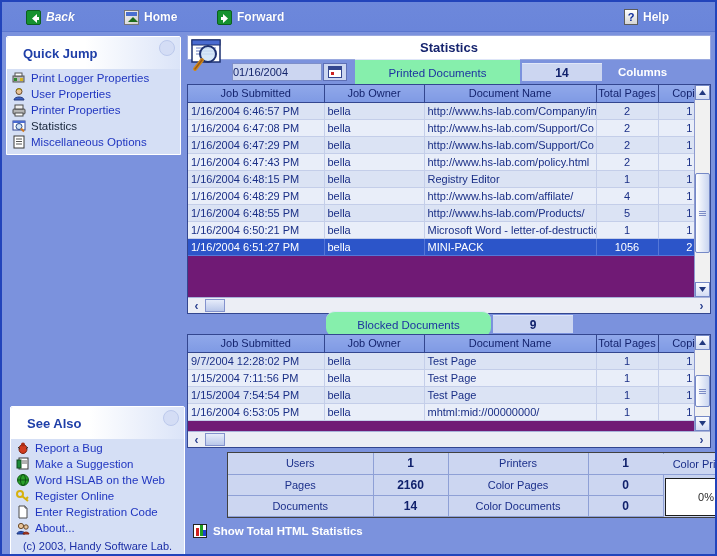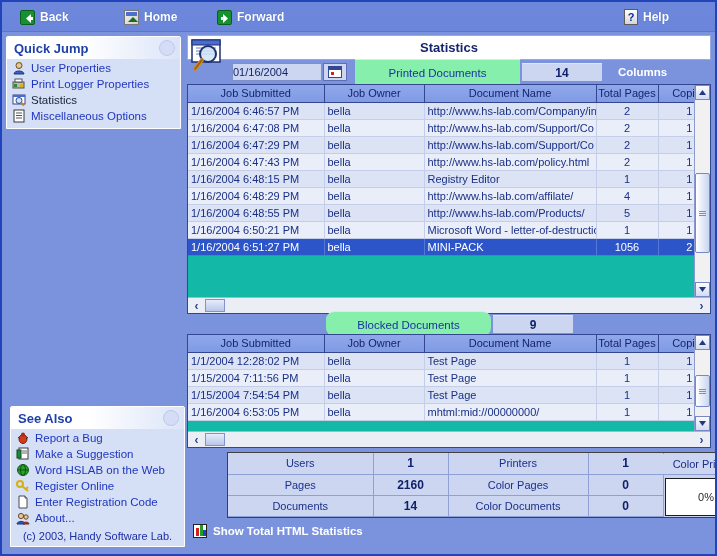--- a/index.html
+++ b/index.html
@@ -30,21 +30,21 @@
     position: absolute; top: 6px;
     height: 18px;
     display: flex; align-items: center; gap: 5px;
     color: #ffffff;
     font-size: 12px;
     font-weight: bold;
     cursor: pointer;
     white-space: nowrap;
   }
   .navbtn .lbl { text-shadow: 0 0 1px #3a56b5; }
-  #nav-back { left: 18px; }
+  #nav-back { left: 24px; font-style: italic; }
   #nav-home { left: 122px; }
   #nav-forward { left: 215px; }
   #nav-help { left: 622px; }
 
   .ic { display:inline-block; position:relative; }
   .ic-arrowbox {
     width: 15px; height: 15px;
     background: #15922f;
     border: 1px solid #0b5f1e;
     border-radius: 2px;
@@ -79,25 +79,25 @@
     background: #7b92dd;
   }
   .panel {
     margin: 4px 4px 0 4px;
     background: #ced9f3;
     border: 1px solid #ffffff;
     border-radius: 2px 2px 0 0;
   }
   .panel-head {
     position: relative;
-    height: 22px;
+    height: 32px;
     background: linear-gradient(to right, #ffffff 0%, #ffffff 45%, #dbe4f8 100%);
     border-radius: 2px 2px 0 0;
     display: flex; align-items: center;
-    padding-left: 7px;
+    padding-left: 16px;
   }
   .panel-head .title {
     color: #1f3fa8;
     font-size: 13px;
     font-weight: bold;
   }
   .panel-chev {
     position: absolute; right: 5px; top: 3px;
     width: 16px; height: 16px; border-radius: 50%;
     background: #d4ddf5;
@@ -200,21 +200,21 @@
   }
   .tb-columns {
     margin-left: 16px;
     color: #ffffff; font-size: 11.5px; font-weight: bold;
     cursor: pointer;
   }
 
   
   .grid-wrap {
     position: absolute;
-    background: #14b8a6;
+    background: #701a75;
     border: 1px solid #33468f;
   }
   table.grid {
     border-collapse: collapse;
     width: 100%;
     table-layout: fixed;
   }
   table.grid th {
     background: linear-gradient(to bottom,#90a8ea 0%,#7f9ae4 100%);
     color: #15246e;
@@ -388,40 +388,50 @@
     <div class="panel">
       <div class="panel-head">
         <span class="title">Quick Jump</span>
         <span class="panel-chev"></span>
       </div>
       <div class="panel-body">
 
         <div class="plink">
           <span class="micon">
             <svg width="14" height="14" viewBox="0 0 14 14">
-              <circle cx="7" cy="4.5" r="3" fill="#e8c49a" stroke="#6b4a28"></circle>
-              <path d="M2 13 C2 9 12 9 12 13 Z" fill="#3c5fc4" stroke="#23397e"></path>
-              <path d="M4 3 Q7 0 10 3" fill="#e8d03a" stroke="#8a7512"></path>
-            </svg>
-          </span>
-          <span class="lbl">User Properties</span>
-        </div>
-
-        <div class="plink">
-          <span class="micon">
-            <svg width="14" height="14" viewBox="0 0 14 14">
               <rect x="1" y="5" width="11" height="6" fill="#b9b9b9" stroke="#555"></rect>
               <rect x="3" y="2" width="7" height="3" fill="#fff" stroke="#555"></rect>
               <rect x="2" y="7" width="3" height="3" fill="#2d8a2d"></rect>
               <rect x="8" y="7" width="3" height="3" fill="#d4b422"></rect>
             </svg>
           </span>
           <span class="lbl">Print Logger Properties</span>
         </div>
 
+        <div class="plink">
+          <span class="micon">
+            <svg width="14" height="14" viewBox="0 0 14 14">
+              <circle cx="7" cy="4.5" r="3" fill="#e8c49a" stroke="#6b4a28"></circle>
+              <path d="M2 13 C2 9 12 9 12 13 Z" fill="#3c5fc4" stroke="#23397e"></path>
+              <path d="M4 3 Q7 0 10 3" fill="#e8d03a" stroke="#8a7512"></path>
+            </svg>
+          </span>
+          <span class="lbl">User Properties</span>
+        </div>
+
+        <div class="plink">
+          <span class="micon">
+            <svg width="14" height="14" viewBox="0 0 14 14">
+              <rect x="1" y="6" width="12" height="5" rx="1" fill="#b5b5b5" stroke="#4d4d4d"></rect>
+              <rect x="3" y="2" width="8" height="4" fill="#efefef" stroke="#4d4d4d"></rect>
+              <rect x="3" y="10" width="8" height="3" fill="#fafafa" stroke="#4d4d4d"></rect>
+            </svg>
+          </span>
+          <span class="lbl">Printer Properties</span>
+        </div>
 
         <div class="plink current">
           <span class="micon">
             <svg width="14" height="14" viewBox="0 0 14 14">
               <rect x="1" y="2" width="12" height="9" fill="#ffffff" stroke="#33468f"></rect>
               <rect x="1" y="2" width="12" height="2" fill="#4a6bd0"></rect>
               <circle cx="7" cy="7.5" r="3" fill="#cfe3f7" stroke="#2a4a8a"></circle>
               <line x1="9" y1="9.5" x2="12" y2="12.5" stroke="#d07a1f" stroke-width="2"></line>
             </svg>
           </span>
@@ -683,21 +693,21 @@
             <tr>
               <th>Job Submitted</th>
               <th>Job Owner</th>
               <th>Document Name</th>
               <th>Total Pages</th>
               <th style="border-right:none">Copies</th>
             </tr>
           </thead>
           <tbody id="blocked-body">
               <tr>
-                <td>1/1/2004 12:28:02 PM</td>
+                <td>9/7/2004 12:28:02 PM</td>
                 <td>bella</td>
                 <td>Test Page</td>
                 <td class="c">1</td>
                 <td class="c" style="border-right: none;">1</td>
               </tr>
               <tr class="alt">
                 <td>1/15/2004 7:11:56 PM</td>
                 <td>bella</td>
                 <td>Test Page</td>
                 <td class="c">1</td>

